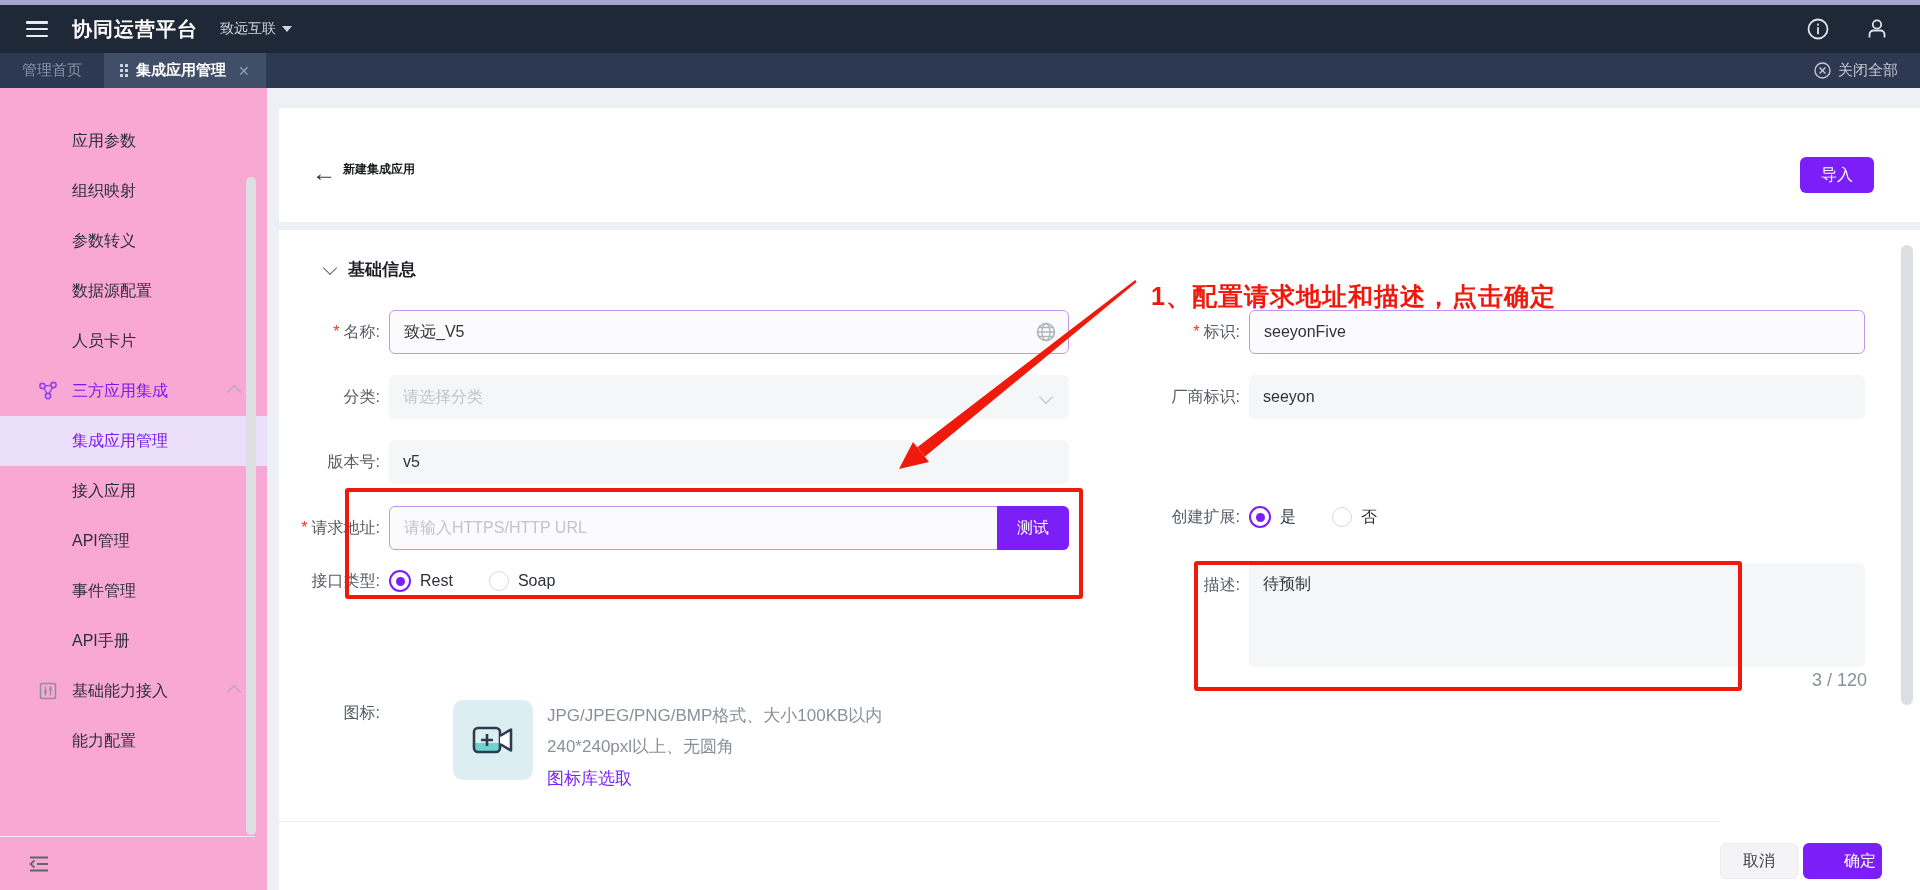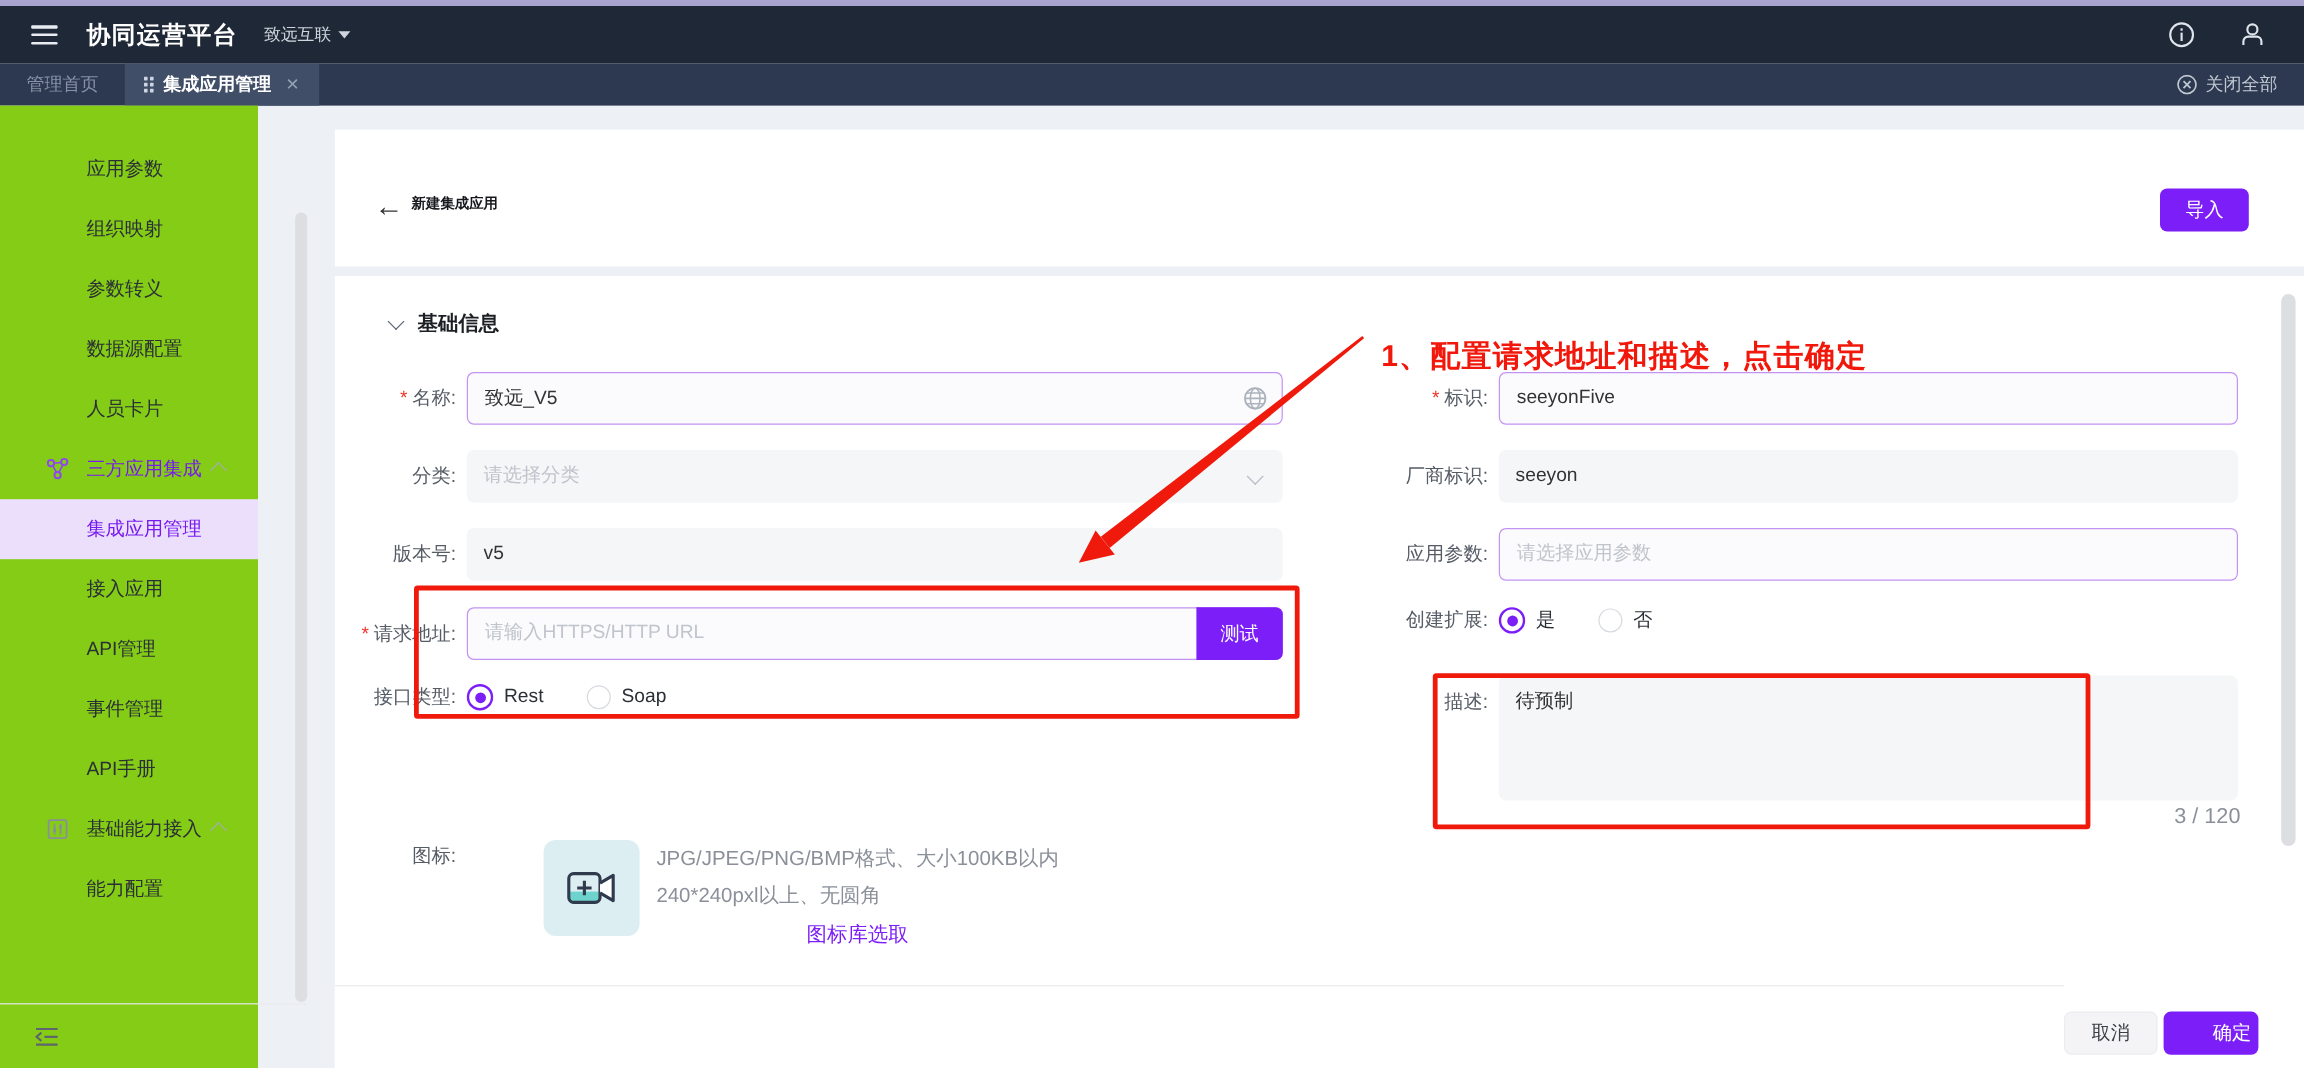--- a/index.html
+++ b/index.html
@@ -24,21 +24,21 @@
           display:flex;align-items:stretch;}
   .tab{display:flex;align-items:center;gap:8px;padding:0 22px;font-size:15px;color:#8792a6;cursor:pointer;}
   .tab.active{background:#414e68;color:#ffffff;font-weight:bold;padding:0 16px;}
   .dots{display:grid;grid-template-columns:3px 3px;grid-auto-rows:3px;gap:2px;}
   .dots i{background:#cdd5e4;border-radius:0.5px;}
   .tab-close{color:#93a0b5;font-size:14px;margin-left:4px;}
   .closeall{margin-left:auto;display:flex;align-items:center;gap:7px;color:#c2c8d2;
             font-size:15px;margin-right:22px;cursor:pointer;}
 
   
-  .sidebar{position:absolute;left:0;top:88px;width:215px;height:802px;background:#84cc16;}
+  .sidebar{position:absolute;left:0;top:88px;width:267px;height:802px;background:#f9a8d4;}
   .side-list{padding-top:28px;}
   .s-item{height:50px;display:flex;align-items:center;font-size:16px;color:#2b2f36;cursor:pointer;
           padding-left:72px;position:relative;}
   .s-group{padding-left:38px;}
   .s-group .gicon{width:20px;height:20px;margin-right:14px;flex:0 0 auto;display:flex;align-items:center;}
   .s-item .chev-up{position:absolute;right:28px;top:21px;width:9px;height:9px;
                    border-right:1.6px solid #a6abb5;border-bottom:1.6px solid #a6abb5;
                    transform:rotate(-135deg);}
   .s-item.purple{color:#7719f0;}
   .s-item.active{background:#ebdffc;color:#7719f0;}
@@ -77,21 +77,21 @@
   .btn-test{position:absolute;right:0;top:0;width:72px;height:44px;background:#7b1ef8;color:#fff;
             border-radius:0 6px 6px 0;font-size:16px;}
   .radio{width:18px;height:18px;border-radius:50%;border:1.5px solid #d6d9de;background:#fff;
          display:inline-flex;align-items:center;justify-content:center;flex:0 0 auto;cursor:pointer;}
   .radio.checked{border:2px solid #7b1ef8;}
   .radio.checked i{width:9px;height:9px;border-radius:50%;background:#7b1ef8;}
   .radio-label{font-size:16px;color:#2b2f36;margin-left:9px;margin-right:36px;}
   .upload-box{width:80px;height:80px;border-radius:10px;background:#ddeef3;display:flex;
               align-items:center;justify-content:center;cursor:pointer;flex:0 0 auto;}
   .icon-hints{margin-left:14px;font-size:17px;color:#8a8f99;line-height:1.85;}
-  .icon-link{color:#7b1ef8;cursor:pointer;text-align:center;}
+  .icon-link{color:#7b1ef8;cursor:pointer;}
   .txtarea{box-sizing:border-box;width:616px;height:104px;background:#f5f6f8;border:none;border-radius:6px;
            font-size:16px;color:#333;padding:11px 14px;resize:none;outline:none;
            font-family:"Liberation Sans","DejaVu Sans",sans-serif;}
   .counter{position:absolute;left:972px;top:440px;width:616px;text-align:right;
            font-size:18px;color:#8a8f99;}
   .main-scroll{position:absolute;right:7px;top:15px;width:12px;height:460px;background:#dcdee2;border-radius:6px;}
 
   .card-footer{position:absolute;left:0;bottom:0;width:1441px;height:68px;border-top:1px solid #e8eaed;
                background:#fff;}
   .btn-cancel{position:absolute;left:1441px;top:21px;width:78px;height:36px;background:#f4f4f6;
@@ -314,24 +314,20 @@
     <div class="frow" style="left:781px;top:80px;">
       <div class="lbl" style="width:180px;"><span class="req">*</span><span>标识:</span></div>
       <input class="ipt" style="width: 616px;" value="seeyonFive">
     </div>
 
     <div class="frow" style="left:781px;top:145px;">
       <div class="lbl" style="width:180px;">厂商标识:</div>
       <input class="ipt plain" style="width: 616px;" disabled="" value="seeyon">
     </div>
 
-    <div class="frow" style="left:781px;top:210px;">
-      <div class="lbl" style="width:180px;">应用参数:</div>
-      <input class="ipt" style="width: 616px;" placeholder="请选择应用参数">
-    </div>
 
     <div class="frow" style="left:781px;top:276px;">
       <div class="lbl" style="width:180px;">创建扩展:</div>
       <span class="radio checked">
           <i></i>
         </span>
       <span class="radio-label">是</span>
       <span class="radio"></span>
       <span class="radio-label">否</span>
     </div>

